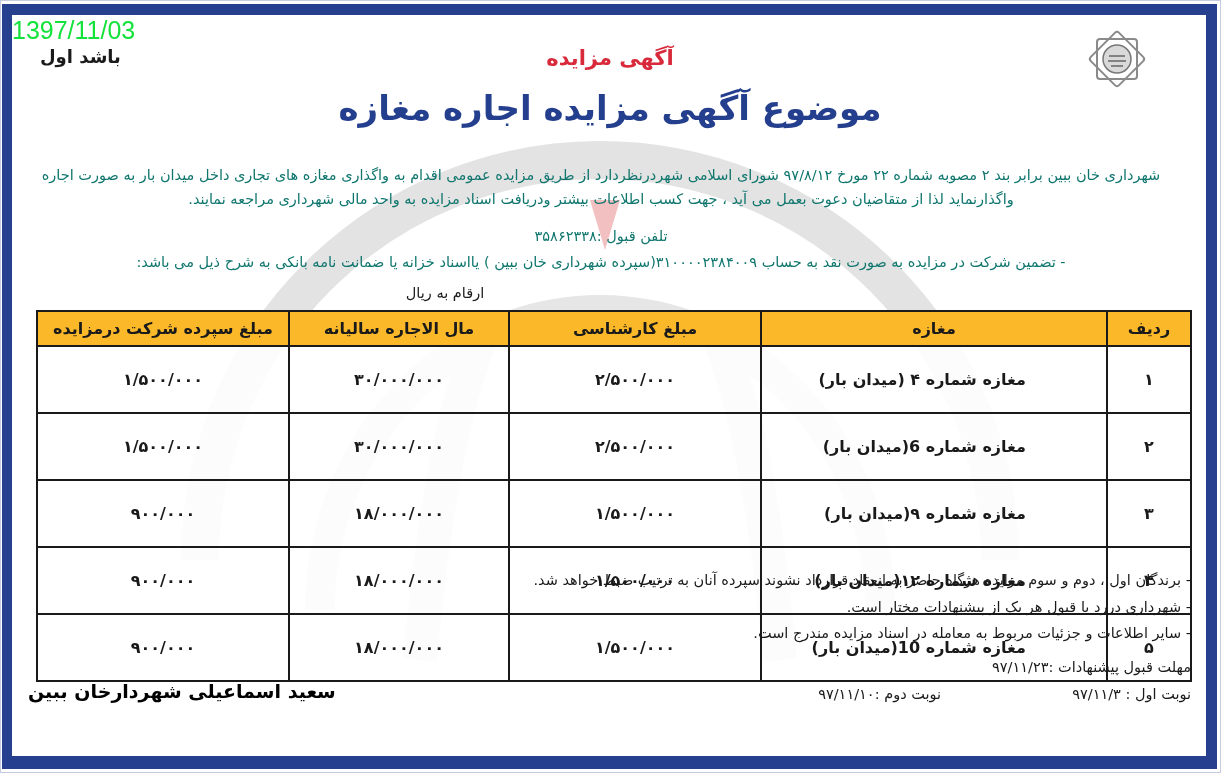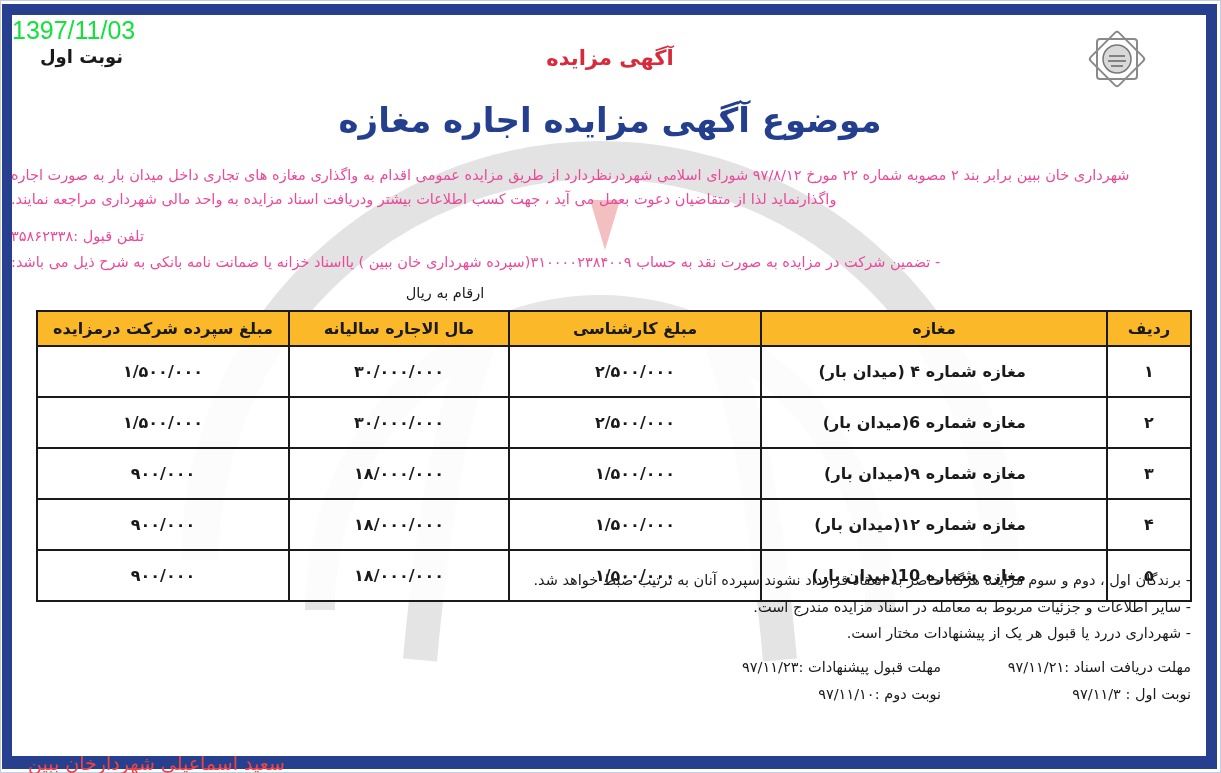--- a/index.html
+++ b/index.html
@@ -16,68 +16,68 @@
   .watermark { position: absolute; left: 120px; top: 140px; width: 960px; height: 560px; pointer-events: none; }
 
   .date-stamp { position: absolute; left: 12px; top: 16px; font-family: "Liberation Sans", sans-serif;
                 font-size: 25px; color: #12e23a; letter-spacing: 0px; }
   .round-label { position: absolute; left: 40px; top: 46px; font-size: 18px; font-weight: bold; direction: rtl; }
 
   .logo { position: absolute; left: 1084px; top: 26px; width: 66px; height: 66px; }
 
   .title-red { position: absolute; left: 400px; width: 420px; top: 46px; text-align: center;
                font-size: 21px; font-weight: bold; color: #d82a3a; direction: rtl; }
-  .title-blue { position: absolute; left: 330px; width: 560px; top: 100px; text-align: center;
+  .title-blue { position: absolute; left: 330px; width: 560px; top: 88px; text-align: center;
                 font-size: 34px; font-weight: bold; color: #243f8e; direction: rtl; }
 
-  .body-text { position: absolute; right: 30px; width: 1180px; direction: rtl; text-align: left;
-               font-family: "DejaVu Sans", sans-serif; font-size: 14.5px; line-height: 24px; color: #ec4899; }
+  .body-text { position: absolute; right: 30px; width: 1180px; direction: rtl; text-align: center;
+               font-family: "DejaVu Sans", sans-serif; font-size: 14.5px; line-height: 24px; color: #0f766e; }
   #intro { top: 163px; }
   #phone { top: 224px; }
   #guarantee { top: 250px; }
   #unit { position: absolute; left: 385px; width: 120px; top: 285px; direction: rtl; text-align: center;
           font-size: 14.5px; }
 
   table.auction { position: absolute; left: 36px; top: 310px; width: 1154px; border-collapse: collapse;
                   direction: rtl; table-layout: fixed; }
   table.auction th, table.auction td { border: 2.5px solid #1a1a1a; text-align: center; font-weight: bold; }
   table.auction th { background: #fbb829; height: 33px; font-size: 16px; padding: 0; }
-  table.auction td { background: rgba(255,255,255,0.88); height: 33px; font-size: 16px; padding: 8px; }
+  table.auction td { background: rgba(255,255,255,0.88); height: 33px; font-size: 16px; padding: 16px; }
   td.shop-cell { text-align: right !important; padding-right: 80px !important; }
 
   .notes { position: absolute; right: 30px; top: 567px; width: 1100px; direction: rtl; text-align: right;
            font-size: 14.5px; line-height: 26.5px; }
   .deadlines { position: absolute; right: 30px; top: 654px; width: 830px; direction: rtl; font-size: 14.5px; line-height: 27px; }
   .deadlines .row { display: flex; gap: 0; }
   .deadlines .c1 { width: 250px; }
   .deadlines .c2 { width: 290px; }
   .deadlines .c3 { width: 290px; }
 
-  .signature { position: absolute; left: 28px; top: 752px; font-size: 19px; font-weight: normal; color: #ef4444; direction: rtl; }
+  .signature { position: absolute; left: 28px; top: 680px; font-size: 19px; font-weight: bold; color: #000000; direction: rtl; }
 </style>
 </head>
 <body>
 
 <div class="frame"></div>
 
 <svg class="watermark" viewBox="0 0 960 560">
   <path d="M 80 420 A 400 400 0 0 1 880 420" fill="none" stroke="#e3e3e3" stroke-width="38"></path>
   <path d="M 200 470 A 280 300 0 0 1 760 470" fill="none" stroke="#e6e6e6" stroke-width="30"></path>
   <path d="M 300 520 Q 320 300 360 200" fill="none" stroke="#e4e4e4" stroke-width="34"></path>
   <path d="M 660 520 Q 640 300 600 200" fill="none" stroke="#e4e4e4" stroke-width="34"></path>
   <path d="M 470 60 L 500 60 L 485 110 Z" fill="#f2c0c0"></path>
 </svg>
 
 <div class="border-top"></div>
 <div class="border-bottom"></div>
 <div class="border-left"></div>
 <div class="border-right"></div>
 
 <div class="date-stamp">1397/11/03</div>
-<div class="round-label">نوبت اول</div>
+<div class="round-label">باشد اول</div>
 
 <svg class="logo" viewBox="0 0 66 66">
   <g fill="none" stroke="#8a8a8a" stroke-width="2">
     <rect x="13" y="13" width="40" height="40" rx="3"></rect>
     <rect x="13" y="13" width="40" height="40" rx="3" transform="rotate(45 33 33)"></rect>
   </g>
   <circle cx="33" cy="33" r="14" fill="#d9d9d9" stroke="#777" stroke-width="1.5"></circle>
   <path d="M25 30 h16 M24 35 h18 M27 40 h12" stroke="#666" stroke-width="1.5"></path>
 </svg>
 
@@ -140,27 +140,26 @@
       <td class="shop-cell">مغازه شماره 10(میدان بار)</td>
       <td>۱/۵۰۰/۰۰۰</td>
       <td>۱۸/۰۰۰/۰۰۰</td>
       <td>۹۰۰/۰۰۰</td>
     </tr>
   </tbody>
 </table>
 
 <div class="notes">
   <div>- برندگان اول ، دوم و سوم مزایده هرگاه حاضر به انعقاد قرارداد نشوند سپرده آنان به ترتیب ضبط خواهد شد.</div>
+  <div>- شهرداری دررد یا قبول هر یک از پیشنهادات مختار است.</div>
   <div>- سایر اطلاعات و جزئیات مربوط به معامله در اسناد مزایده مندرج است.</div>
-  <div>- شهرداری دررد یا قبول هر یک از پیشنهادات مختار است.</div>
 </div>
 
 <div class="deadlines">
   <div class="row">
-    <div class="c1">مهلت دریافت اسناد :۹۷/۱۱/۲۱</div>
     <div class="c2">مهلت قبول پیشنهادات :۹۷/۱۱/۲۳</div>
   </div>
   <div class="row">
     <div class="c1">نوبت اول : ۹۷/۱۱/۳</div>
     <div class="c2">نوبت دوم :۹۷/۱۱/۱۰</div>
   </div>
 </div>
 
 <div class="signature">سعید اسماعیلی شهردارخان ببین</div>
 

